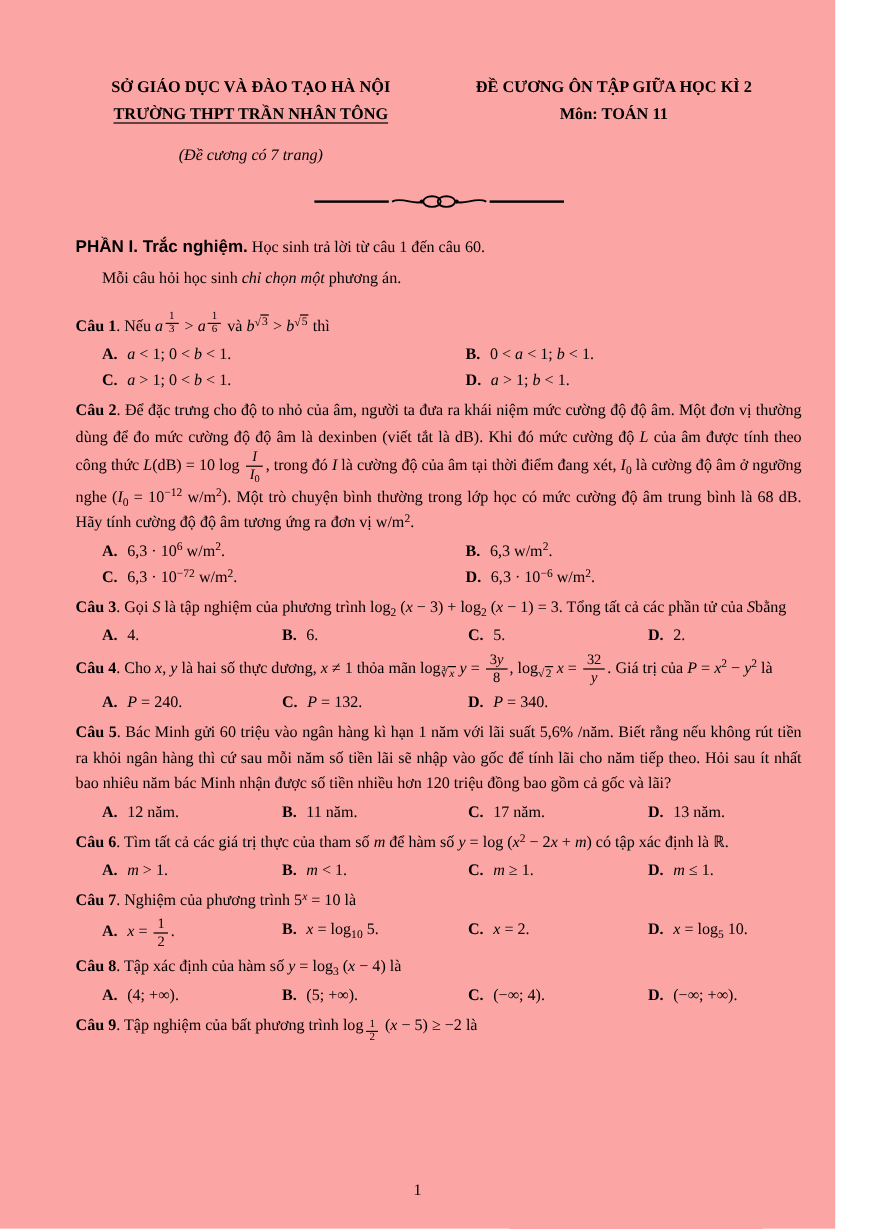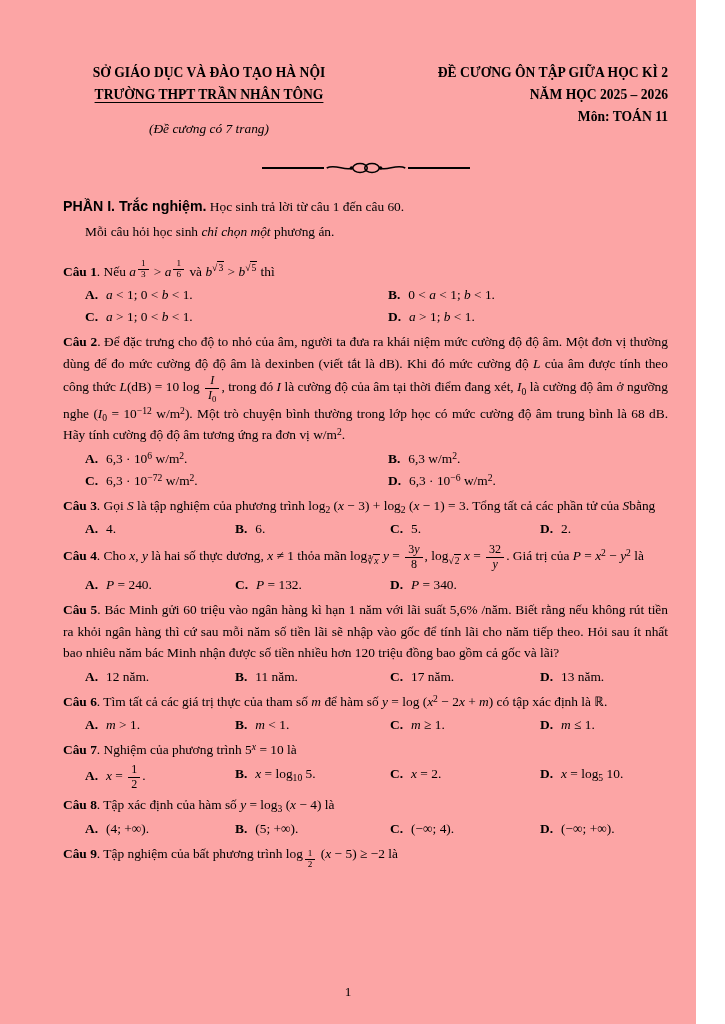--- a/index.html
+++ b/index.html
@@ -5,21 +5,21 @@
   html,body{margin:0;padding:0;background:#ffffff;}
   .page{
     width:696px;height:1024px;position:relative;background:#fca5a5;color:#000;
     box-sizing:border-box;padding:62px 28px 0 63px;
     font-family:"Liberation Serif",serif;font-size:13.4px;line-height:1.6;
     overflow:hidden;
   }
   
   .doc-header{display:flex;align-items:flex-start;}
   .h-left{width:292px;text-align:center;font-weight:bold;font-size:13.6px;line-height:1.62;}
-  .h-right{flex:1;text-align:right;font-weight:bold;font-size:13.6px;line-height:1.62;}
+  .h-right{flex:1;text-align:center;font-weight:bold;font-size:13.6px;line-height:1.62;}
   .school{text-decoration:underline;text-underline-offset:3px;}
   .note{font-weight:normal;font-style:italic;margin-top:12px;font-size:13.4px;}
   
   .divider{display:flex;align-items:center;justify-content:center;margin:20px 0 14px;}
   .divider .line{width:62px;height:2px;background:#000;}
   .divider svg{display:block;margin:0 1px;}
   
   .part{margin:19px 0 2px;}
   .part .sans{font-family:"Liberation Sans",sans-serif;font-weight:bold;font-size:14.2px;}
   .intro{margin:4px 0 16px;text-indent:22px;}
@@ -52,21 +52,20 @@
 <div class="page">
 
   <div class="doc-header">
     <div class="h-left">
       <div>SỞ GIÁO DỤC VÀ ĐÀO TẠO HÀ NỘI</div>
       <div class="school">TRƯỜNG THPT TRẦN NHÂN TÔNG</div>
       <div class="note">(Đề cương có 7 trang)</div>
     </div>
     <div class="h-right">
       <div>ĐỀ CƯƠNG ÔN TẬP GIỮA HỌC KÌ 2</div>
-      <div>NĂM HỌC 2025 – 2026</div>
       <div>Môn: TOÁN 11</div>
     </div>
   </div>
 
   <div class="divider">
     <span class="line"></span>
     <svg width="82" height="16" viewBox="0 0 96 16">
       <path d="M2 8 C 12 3, 24 12, 32 8" stroke="#000" fill="none" stroke-width="1.8"></path>
       <circle cx="31" cy="8" r="2" fill="#000"></circle>
       <ellipse cx="41" cy="8" rx="8.5" ry="5.2" fill="none" stroke="#000" stroke-width="1.8"></ellipse>

